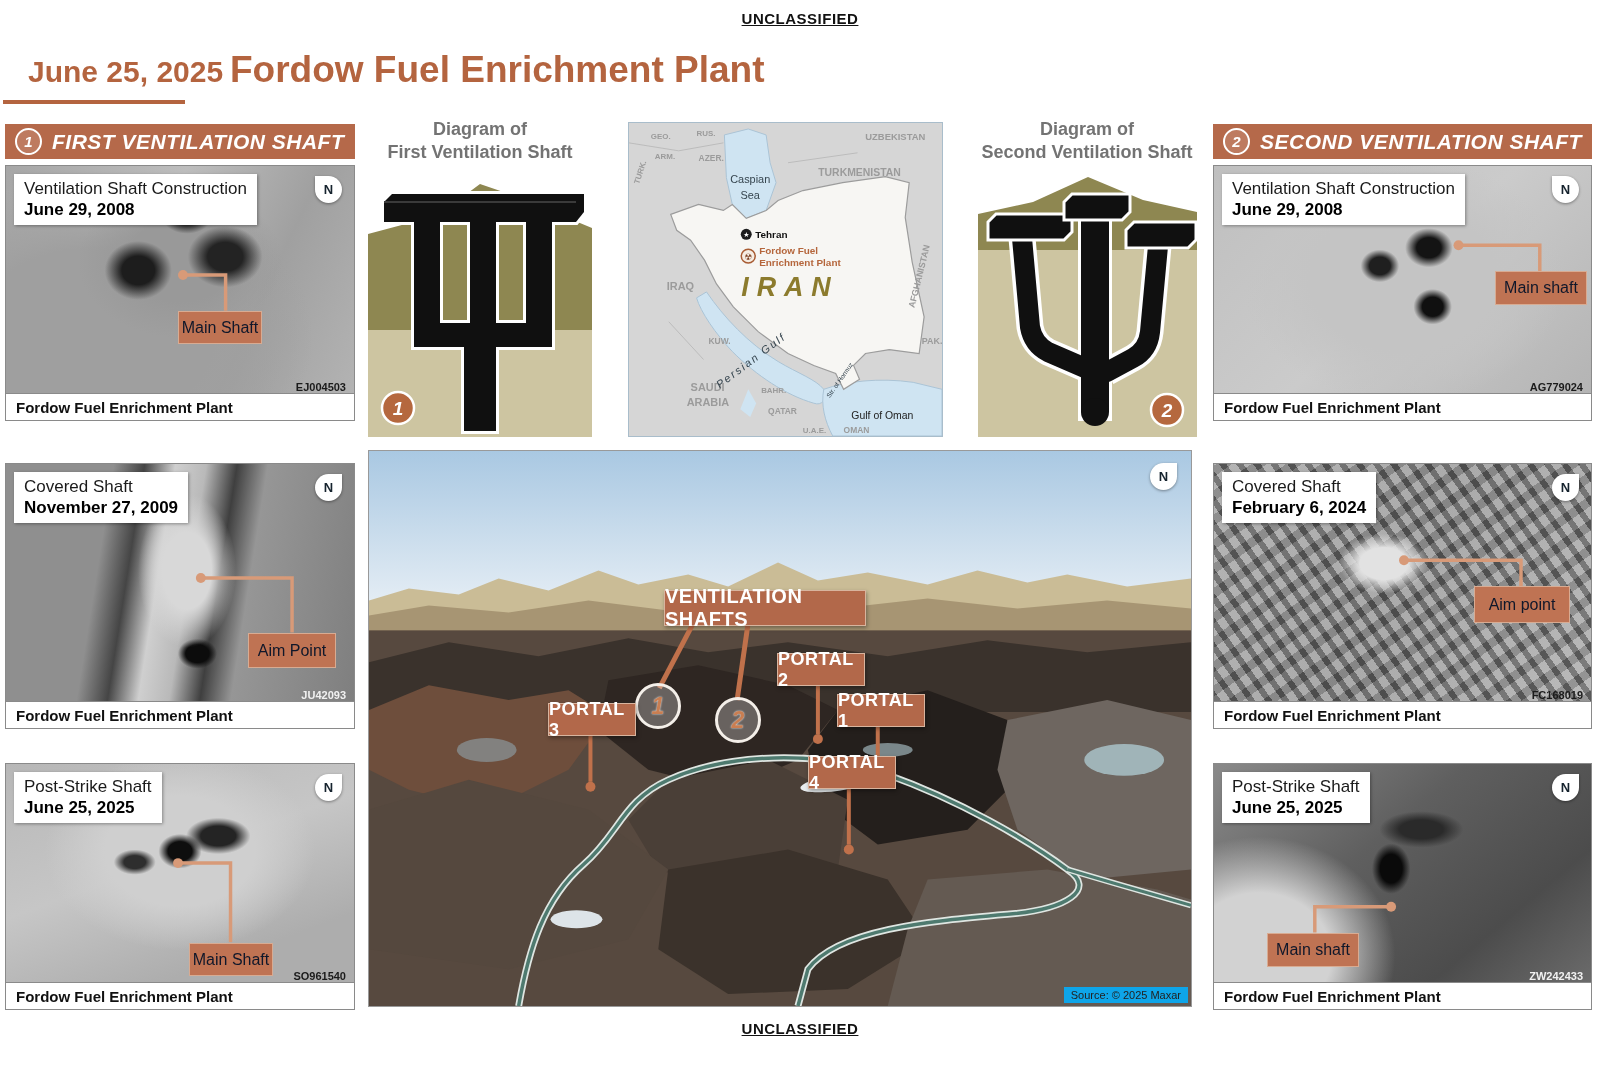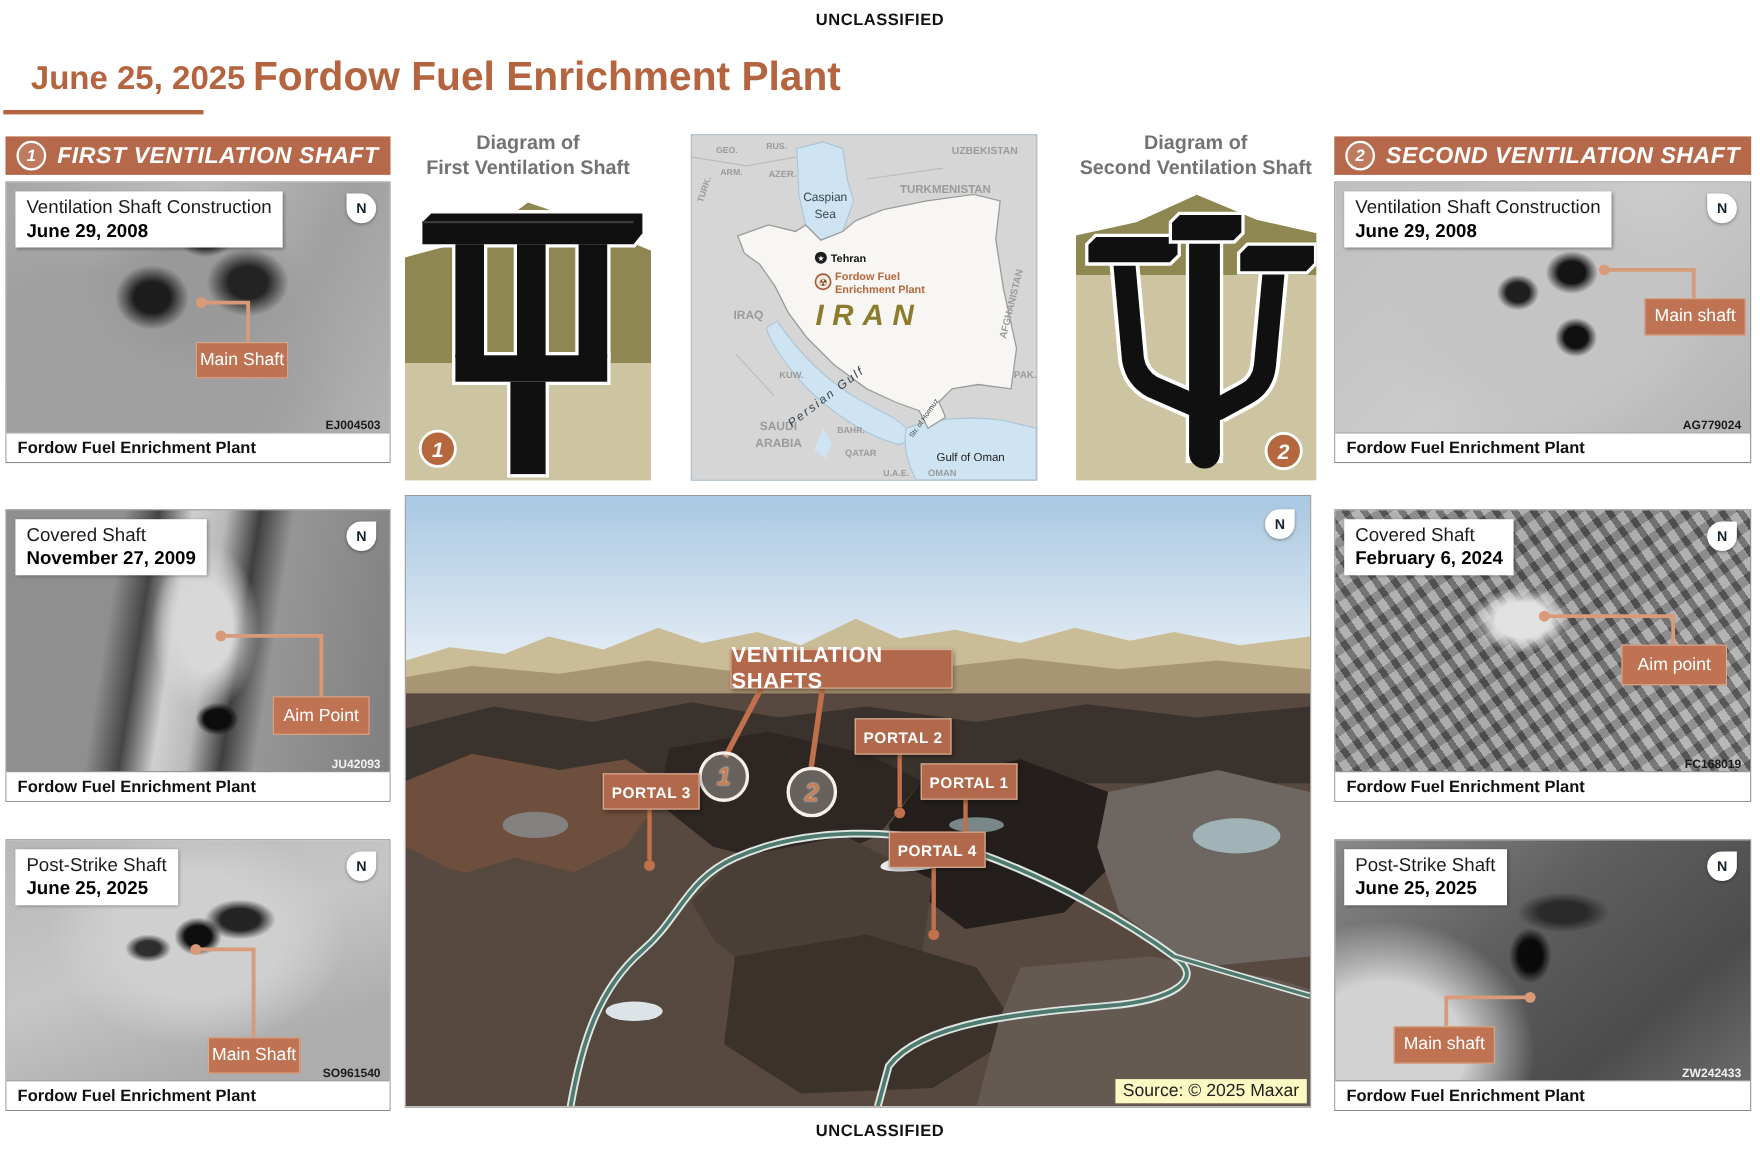--- a/index.html
+++ b/index.html
@@ -1,20 +1,20 @@
 <!DOCTYPE html>
 <html><head>
 <meta charset="utf-8">
 <style>
   html,body{margin:0;padding:0;background:#ffffff;}
   #page{position:relative;width:1600px;height:1067px;background:#fff;overflow:hidden;
         font-family:"Liberation Sans",sans-serif;}
 
   
-  .classif{position:absolute;width:100%;text-align:center;font-weight:bold;font-size:15px;color:#111;letter-spacing:.5px;}
+  .classif{position:absolute;width:100%;text-align:center;font-weight:bold;font-size:15px;color:#111;letter-spacing:.5px;text-decoration:underline;}
   #classif-top{top:10px;}
   #classif-bottom{top:1020px;}
 
   
   #hdr-date{position:absolute;left:28px;top:55px;font-size:30px;font-weight:bold;color:#b4643f;}
   #hdr-underline{position:absolute;left:3px;top:100px;width:182px;height:4px;background:#b4643f;}
   #hdr-title{position:absolute;left:230px;top:49px;font-size:37px;font-weight:bold;color:#b4643f;}
 
   
   .sec-bar{position:absolute;height:35px;background:#b5694a;color:#fff;display:flex;align-items:center;gap:10px;padding:0 10px;box-sizing:border-box;}
@@ -27,21 +27,21 @@
   
   .panel{position:absolute;background:#fff;border:1px solid #8a8a8a;display:flex;flex-direction:column;box-sizing:border-box;}
   .pimg{position:relative;flex:1;overflow:hidden;}
   .cap{height:26px;border-top:1px solid #8a8a8a;background:#fff;display:flex;align-items:center;
        padding-left:10px;font-weight:bold;font-size:15px;color:#111;}
   .tag{position:absolute;left:8px;top:8px;background:#fff;padding:4px 10px 5px;box-shadow:1px 1px 3px rgba(0,0,0,.35);}
   .tag .t1{font-size:17px;color:#1a1a1a;line-height:21px;}
   .tag .t2{font-size:17px;font-weight:bold;color:#000;line-height:21px;}
   .iid{position:absolute;right:8px;bottom:0;font-size:11px;font-weight:bold;}
   .iid.dark{color:#1b1b1b}.iid.light{color:#f1f1f1}
-  .co{position:absolute;background:#bf7353;border:1px solid #d8ab92;color:#ffffff;font-size:16px;
+  .co{position:absolute;background:#bf7353;border:1px solid #d8ab92;color:#0f172a;font-size:16px;
       display:flex;align-items:center;justify-content:center;box-sizing:border-box;}
   .lead{position:absolute;left:0;top:0;width:100%;height:100%;pointer-events:none;}
 
   
   .north{position:absolute;top:10px;right:12px;width:27px;height:27px;background:#fff;
          border-radius:50% 0 50% 50%;box-shadow:0 1px 3px rgba(0,0,0,.4);
          display:flex;align-items:center;justify-content:center;}
   .north span{font-weight:bold;font-size:13px;color:#16232e;}
   .north.tl{border-radius:0 50% 50% 50%;}
 
@@ -91,27 +91,27 @@
 
   
   #map{position:absolute;left:628px;top:122px;width:315px;height:315px;border:1px solid #a9bdcb;box-sizing:border-box;background:#d8d8d8;}
 
   
   #aerial{position:absolute;left:368px;top:450px;width:824px;height:557px;border:1px solid #999;box-sizing:border-box;overflow:hidden;}
   #aerial svg.base{position:absolute;left:0;top:0;}
   .abox{position:absolute;background:#b2684a;border:1px solid #d8b49e;color:#fff;font-weight:bold;
         display:flex;align-items:center;justify-content:center;letter-spacing:.5px;box-shadow:1px 2px 4px rgba(0,0,0,.35);}
   #vent-label{left:247px;top:139px;width:200px;height:34px;font-size:20px;margin-left:48px;}
-  .portal{width:86px;height:31px;font-size:14px;}
+  .portal{width:86px;height:31px;font-size:18px;}
   #p3{left:179px;top:252px;}#p2{left:408px;top:202px;}#p1{left:468px;top:243px;}#p4{left:439px;top:305px;}
   .marker{position:absolute;width:40px;height:40px;border:3px solid #f4efe9;border-radius:50%;
           background:rgba(255,255,255,.28);display:flex;align-items:center;justify-content:center;
           font-style:italic;font-weight:bold;font-size:23px;color:#c97e52;text-shadow:0 0 2px #fff;}
   #m1{left:266px;top:232px;}#m2{left:346px;top:246px;}
-  #src{position:absolute;right:3px;bottom:3px;background:#fef9c3;padding:2px 7px;font-size:16px;color:#222;}
+  #src{position:absolute;right:3px;bottom:3px;background:#0ea5e9;padding:2px 7px;font-size:11px;color:#222;}
   #aerial .north{top:12px;right:14px;}
 </style>
 </head>
 <body>
 
 <div id="page">
 
   <div class="classif" id="classif-top">UNCLASSIFIED</div>
 
   <div id="hdr-date">June 25, 2025</div>

